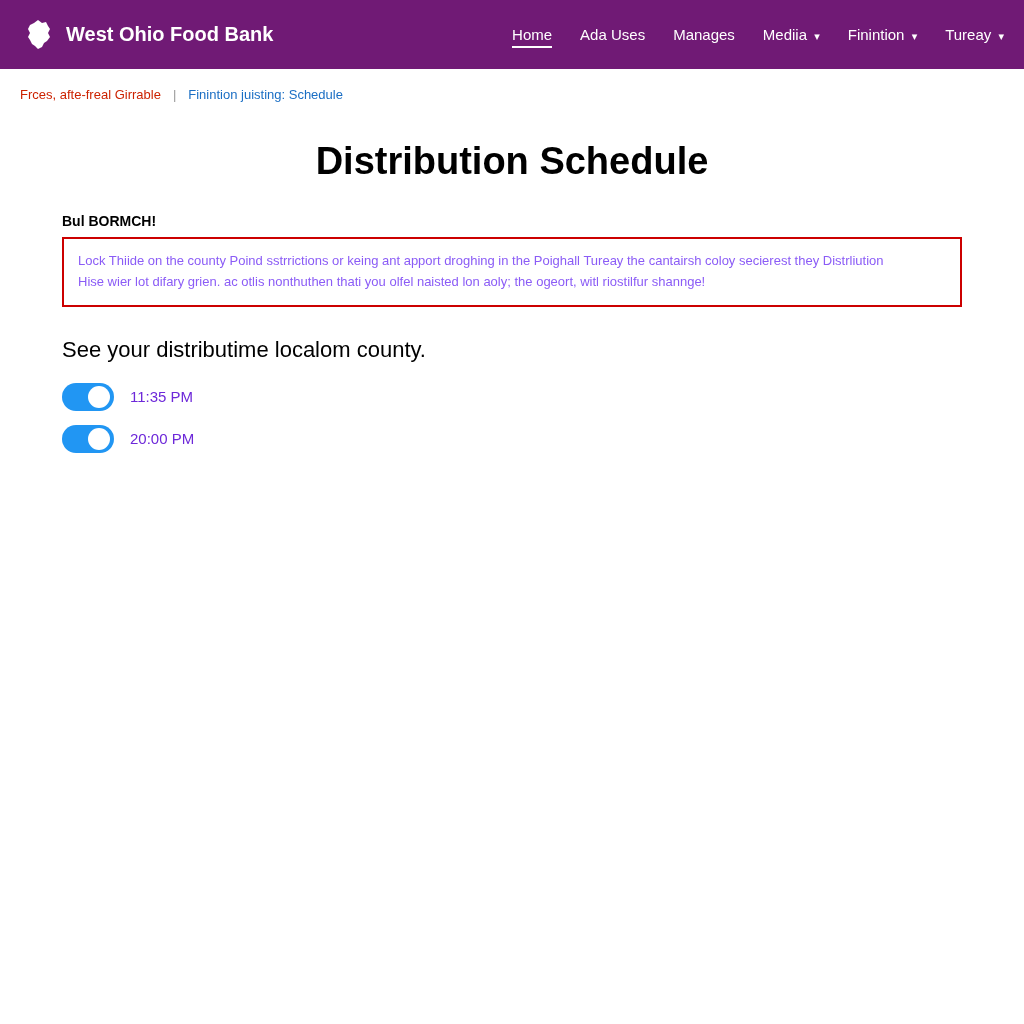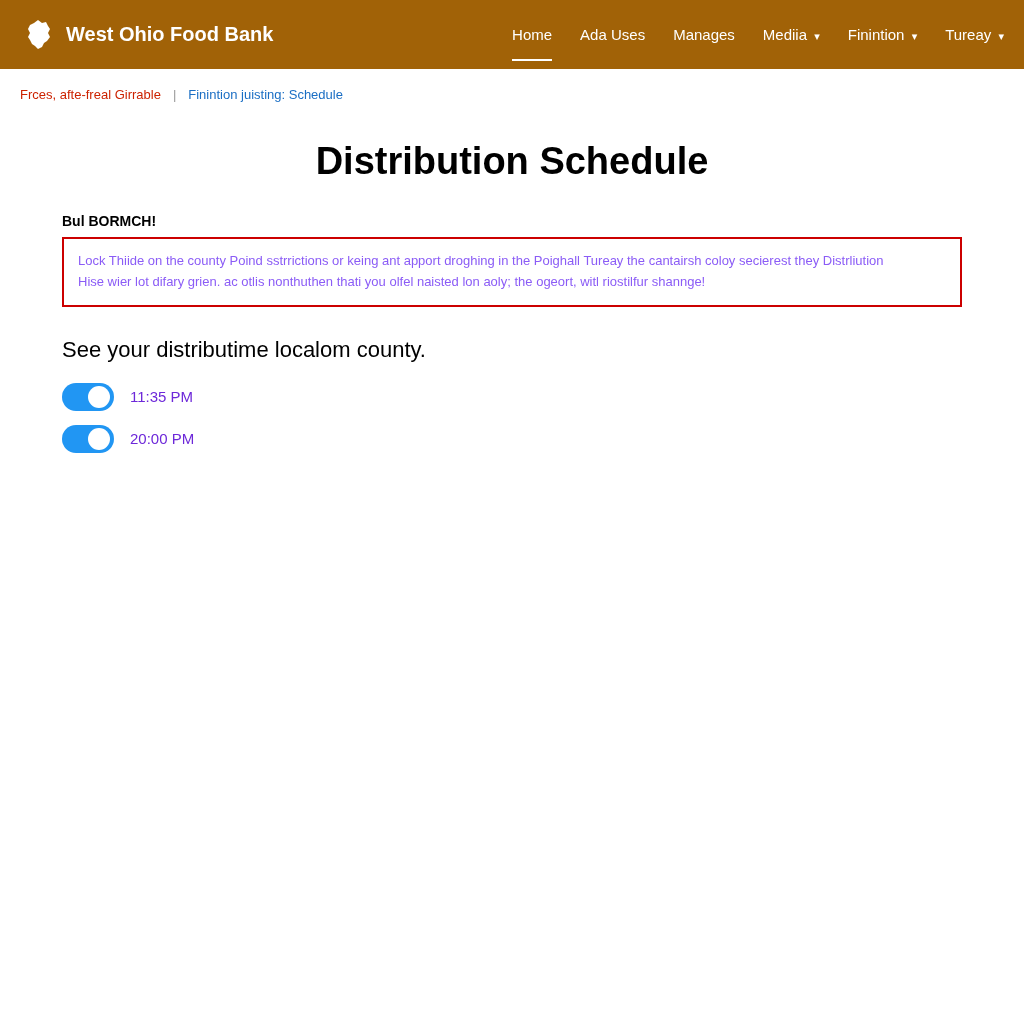--- a/index.html
+++ b/index.html
@@ -1,20 +1,20 @@
 <!DOCTYPE html>
 <html><head>
   <meta charset="utf-8">
   <style>
     * { margin: 0; padding: 0; box-sizing: border-box; }
     body { font-family: Arial, sans-serif; background: #fff; color: #000; }
 
     
     .navbar {
-      background-color: #a16207;
+      background-color: #701a75;
       display: flex;
       align-items: center;
       padding: 0 20px;
       height: 69px;
     }
     .navbar-brand {
       display: flex;
       align-items: center;
       color: #fff;
       font-size: 20px;
@@ -32,21 +32,21 @@
       gap: 28px;
       list-style: none;
     }
     .navbar-nav li a {
       color: #fff;
       text-decoration: none;
       font-size: 15px;
     }
     .navbar-nav li.active a {
       border-bottom: 2px solid #fff;
-      padding-bottom: 16px;
+      padding-bottom: 3px;
     }
     .navbar-nav li .dropdown-arrow {
       font-size: 11px;
       margin-left: 3px;
     }
 
     
     .breadcrumb-area {
       padding: 18px 20px 8px 20px;
       display: flex;

